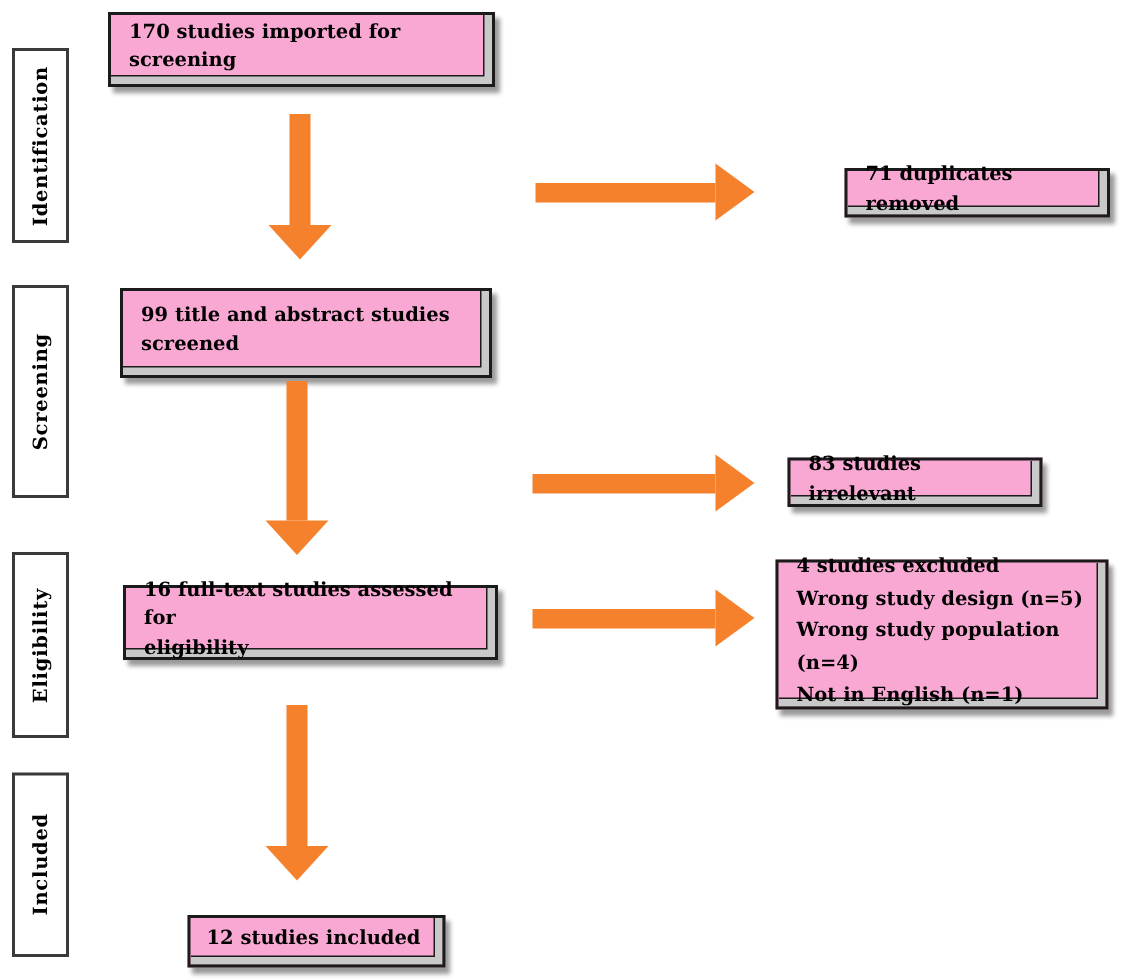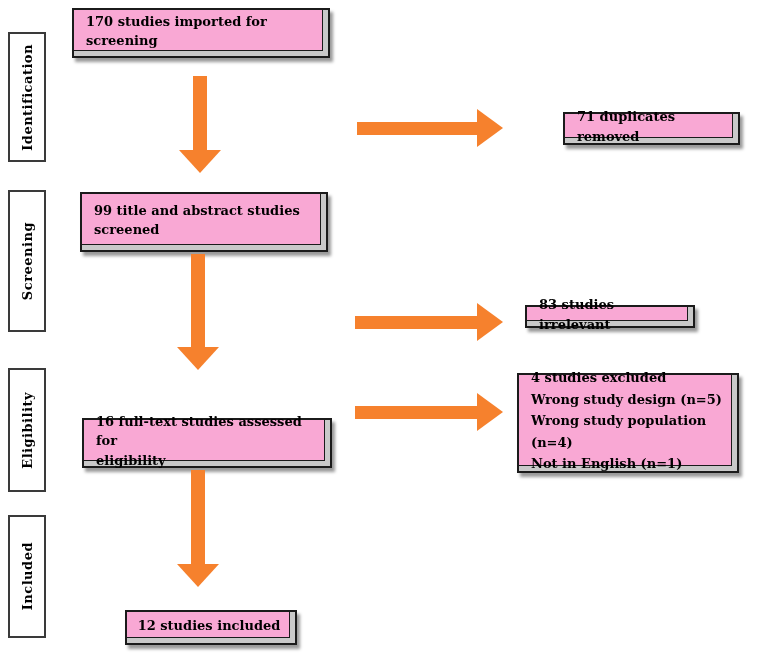--- a/index.html
+++ b/index.html
@@ -114,28 +114,28 @@
   </div>
   <div class="stage-box" style="top:515px; height:123px;">
     <span>Included</span>
   </div>
 
   <div class="box3d" style="left:72px; top:8px; width:258px; height:50px;">170 studies imported for screening</div>
 
   <div class="box3d" style="left:80px; top:192px; width:248px; height:60px;">99 title and abstract studies
 screened</div>
 
-  <div class="box3d" style="left:82px; top:390px; width:250px; height:50px;margin-top:28px;">16 full-text studies assessed for
+  <div class="box3d" style="left:82px; top:390px; width:250px; height:50px;">16 full-text studies assessed for
 eligibility</div>
 
   <div class="box3d center" style="left:125px; top:610px; width:172px; height:35px;">12 studies included</div>
 
   <div class="box3d" style="left:523px; top:112px; width:177px; height:33px;margin-left:40px;">71 duplicates removed</div>
 
-  <div class="box3d" style="left:525px; top:305px; width:170px; height:23px;">83 studies irrelevant</div>
+  <div class="box3d" style="left:525px; top:305px; width:170px; height:33px;">83 studies irrelevant</div>
 
   <div class="box3d lines" style="left:517px; top:373px; width:222px; height:100px;">
     <div>4 studies excluded</div>
     <div>Wrong study design (n=5)</div>
     <div>Wrong study population (n=4)</div>
     <div>Not in English (n=1)</div>
   </div>
 
   <div class="arrow-down" style="left:178px; top:76px; height:97px;">
     <div class="shaft"></div>

